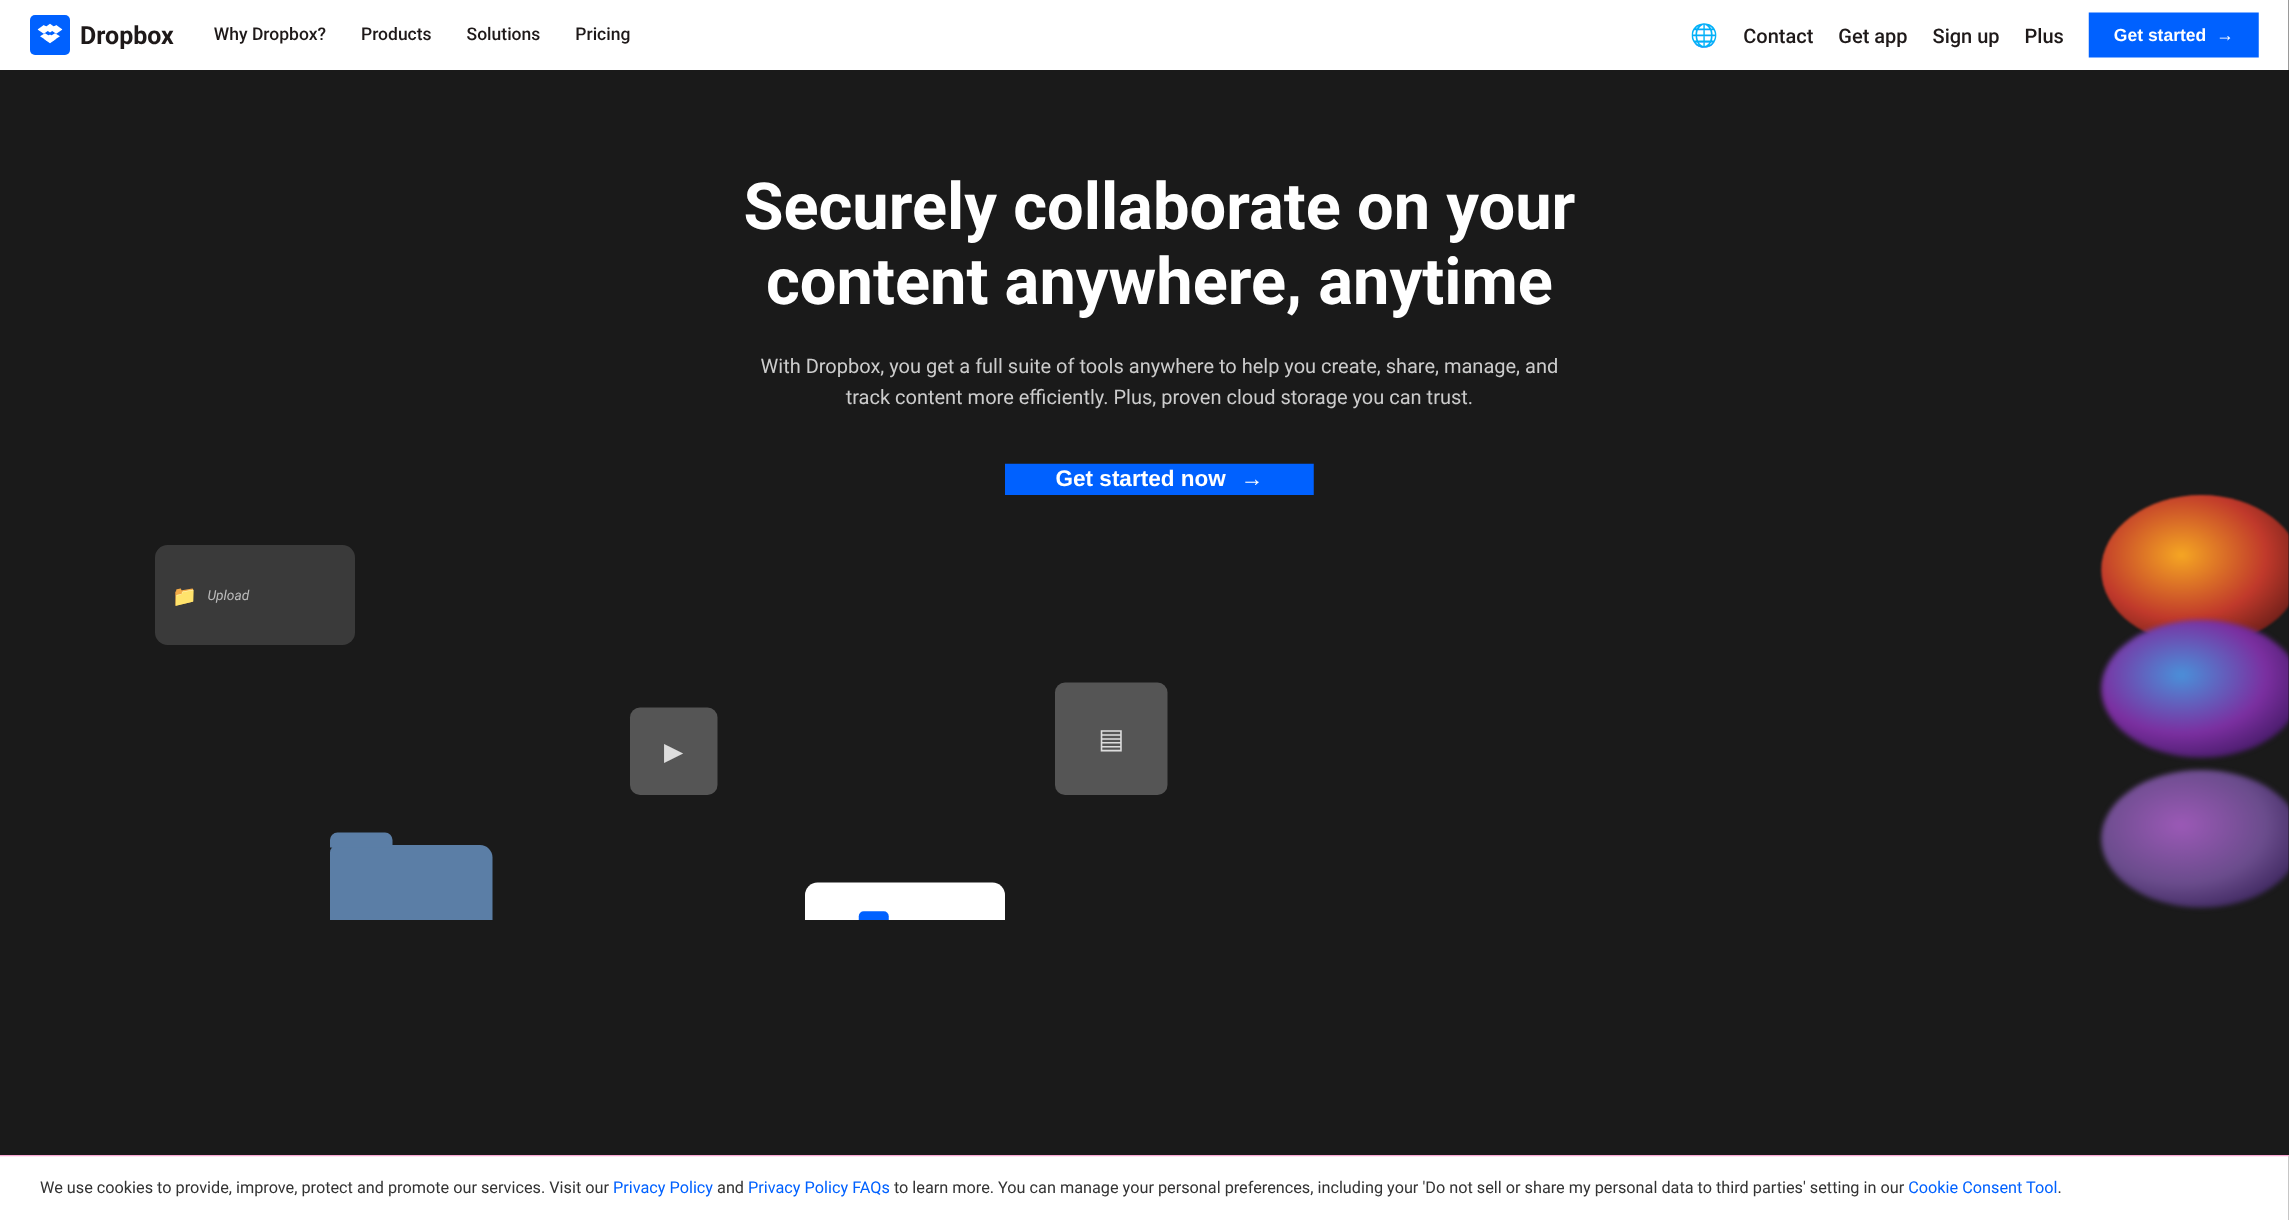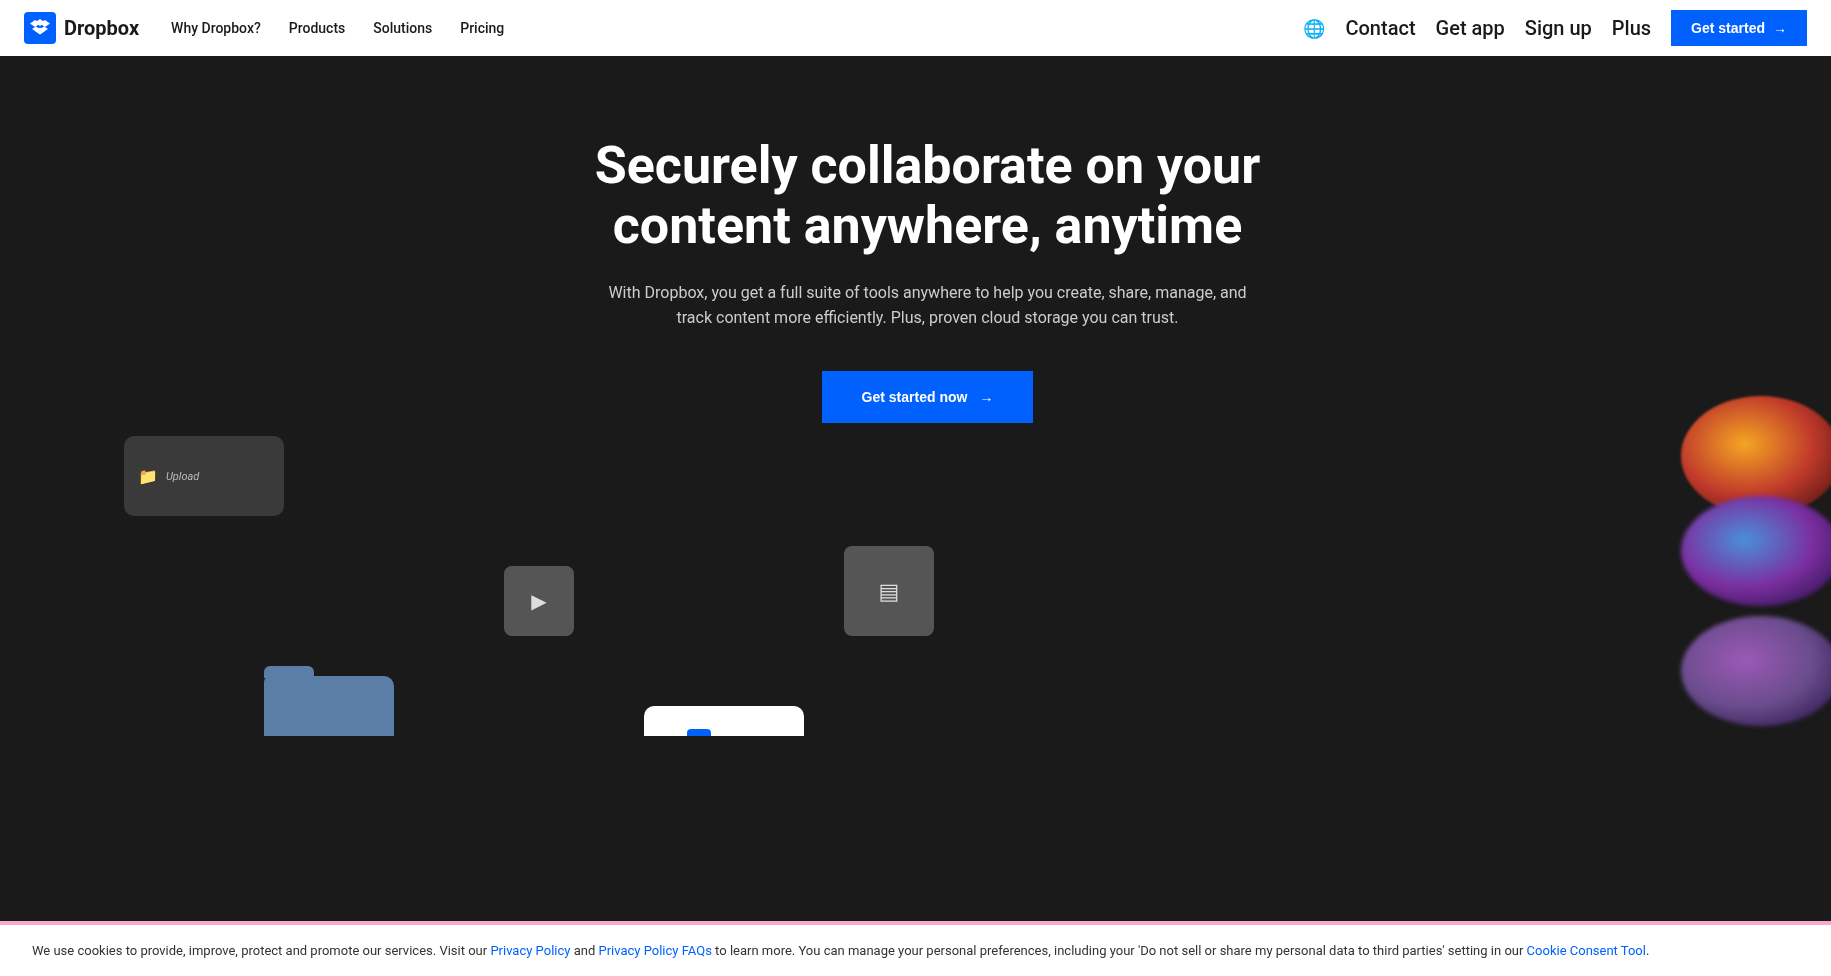--- a/index.html
+++ b/index.html
@@ -69,21 +69,21 @@
       cursor: pointer;
     }
 
     .nav-right {
       display: flex;
       align-items: center;
       gap: 20px;
     }
 
     .nav-right-link {
-      font-size: 20px;
+      font-size: 16px;
       color: #1e1919;
       text-decoration: none;
       font-weight: 500;
       cursor: pointer;
     }
 
     .nav-globe {
       cursor: pointer;
       color: #1e1919;
       font-size: 18px;
@@ -133,22 +133,22 @@
       text-align: center;
       max-width: 650px;
       line-height: 1.6;
       margin-bottom: 40px;
     }
 
     .hero-cta-btn {
       background: #0061ff;
       color: #fff;
       border: none;
-      padding: 18px 40px;
-      font-size: 14px;
+      padding: 2px 40px;
+      font-size: 18px;
       font-weight: 600;
       cursor: pointer;
       display: flex;
       align-items: center;
       gap: 12px;
       margin-bottom: 80px;
     }
 
     
     .hero-elements {
@@ -288,21 +288,21 @@
       left: 0;
       right: 0;
       background: #fff;
       color: #333;
       padding: 16px 32px;
       display: flex;
       align-items: center;
       justify-content: space-between;
       gap: 20px;
       z-index: 1000;
-      border-top: 4px solid #f9a8d4;
+      border-top: 1px solid #f9a8d4;
       font-size: 13px;
       line-height: 1.5;
     }
 
     .cookie-text {
       flex: 1;
     }
 
     .cookie-link {
       color: #0061ff;

